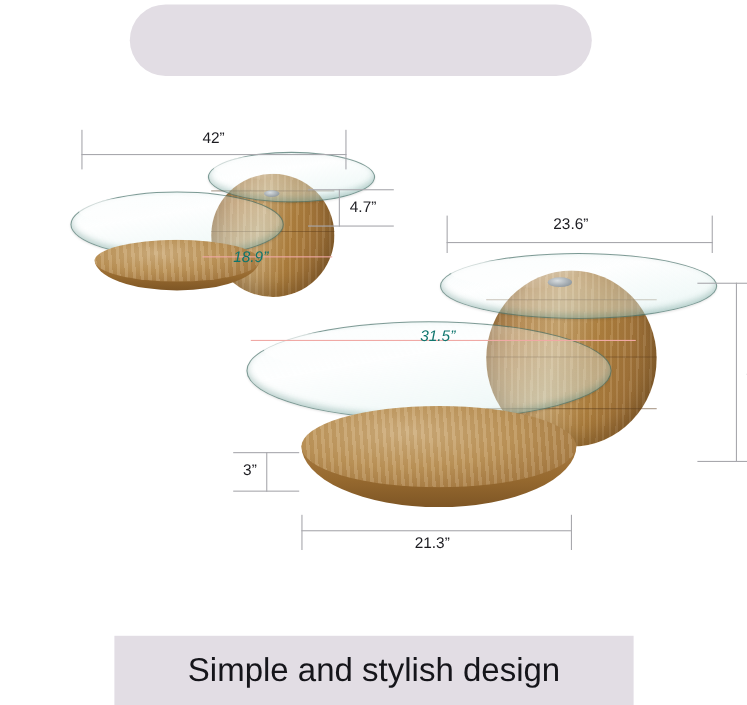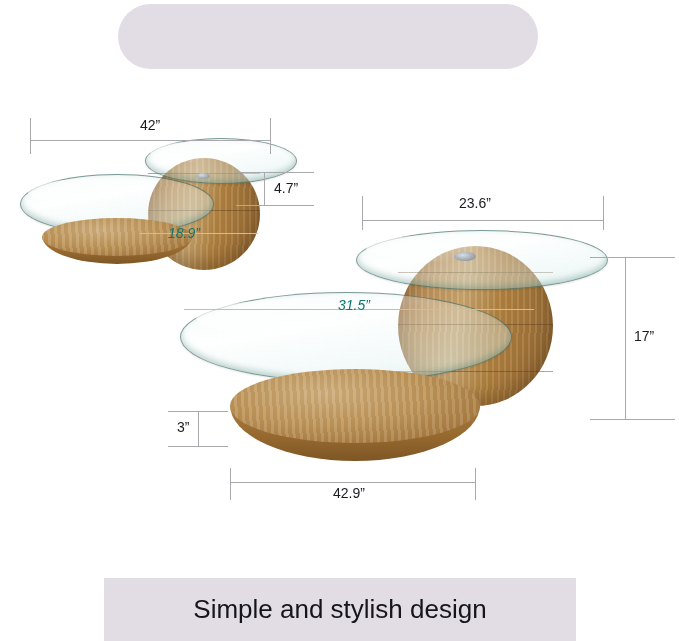--- a/index.html
+++ b/index.html
@@ -49,21 +49,21 @@
     background: #E2DDE4;
   }
   .banner-bottom-text {
     position: absolute;
     left: 104px;
     top: 578px;
     width: 472px;
     height: 63px;
     line-height: 63px;
     text-align: center;
-    font-size: 26px;
+    font-size: 30px;
     color: #15151a;
     white-space: nowrap;
   }
 
   
   .glass-note {
     position: absolute;
     left: 361px;
     top: 129px;
     font-size: 22px;
@@ -97,21 +97,21 @@
     white-space: nowrap;
     font-style: italic;
   }
   .dim-line-red {
     position: absolute;
     height: 0;
     border-top: 1px solid #f0a9a5;
   }
 
   
-  .scene { position: absolute; }
+  .scene { position: absolute; margin-left: 44px; }
 
   
   .ball-base {
     position: absolute;
     border-radius: 50%;
     background:
       repeating-linear-gradient(91deg,
         rgba(255,255,255,0.09) 0px,
         rgba(255,255,255,0.09) 2px,
         rgba(60,35,10,0.06) 2px,
@@ -256,19 +256,19 @@
     <div class="dim-label" style="left:470px; top:144px;">17”</div>
 
     <div class="dim-line-h" style="left:8px; top:227px; width:60px;"></div>
     <div class="dim-line-h" style="left:8px; top:262px; width:60px;"></div>
     <div class="dim-line-v" style="left:38px; top:227px; height:36px;"></div>
     <div class="dim-label" style="left:13px; top:235px;">3”</div>
 
     <div class="dim-line-v" style="left:70px; top:284px; height:32px;"></div>
     <div class="dim-line-v" style="left:315px; top:284px; height:32px;"></div>
     <div class="dim-line-h" style="left:70px; top:298px; width:246px;"></div>
-    <div class="dim-label" style="left:169px; top:301px;">42.9”</div>
+    <div class="dim-label" style="left:169px; top:301px;">21.3”</div>
   </div>
 
   <div class="banner-bottom"></div>
   <div class="banner-bottom-text">Simple and stylish design</div>
 
 </div>
 
 </body></html>

